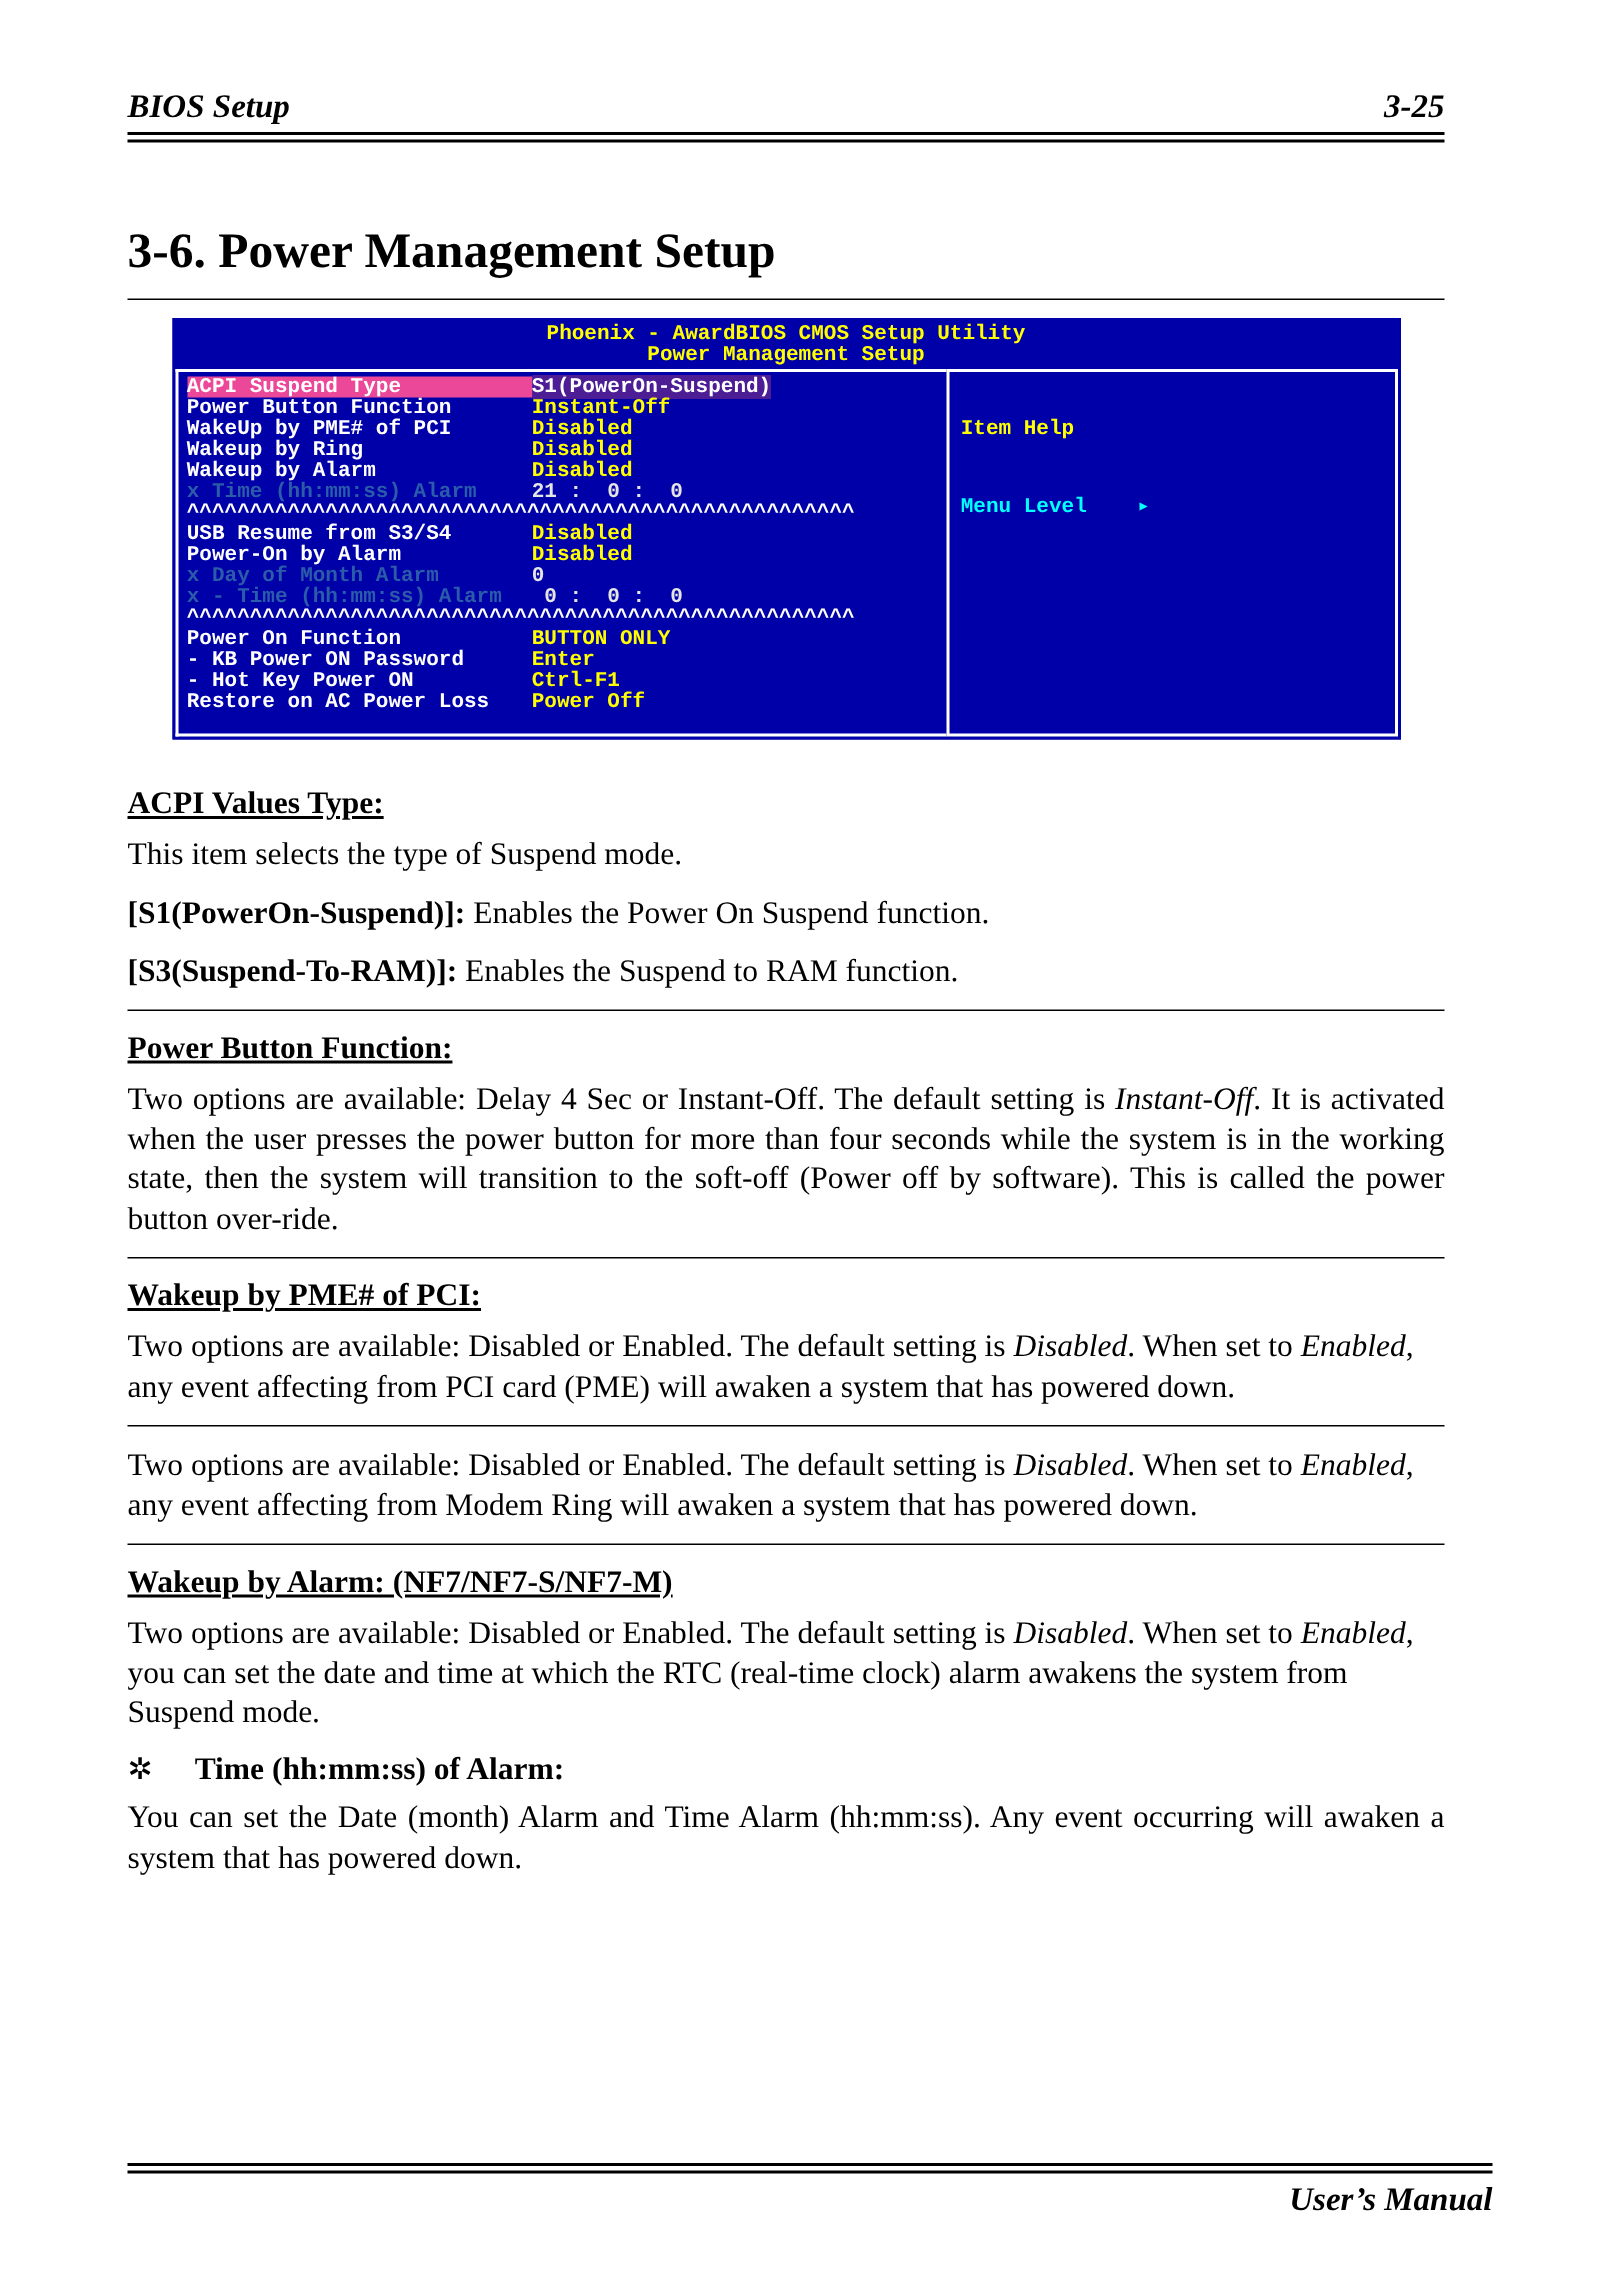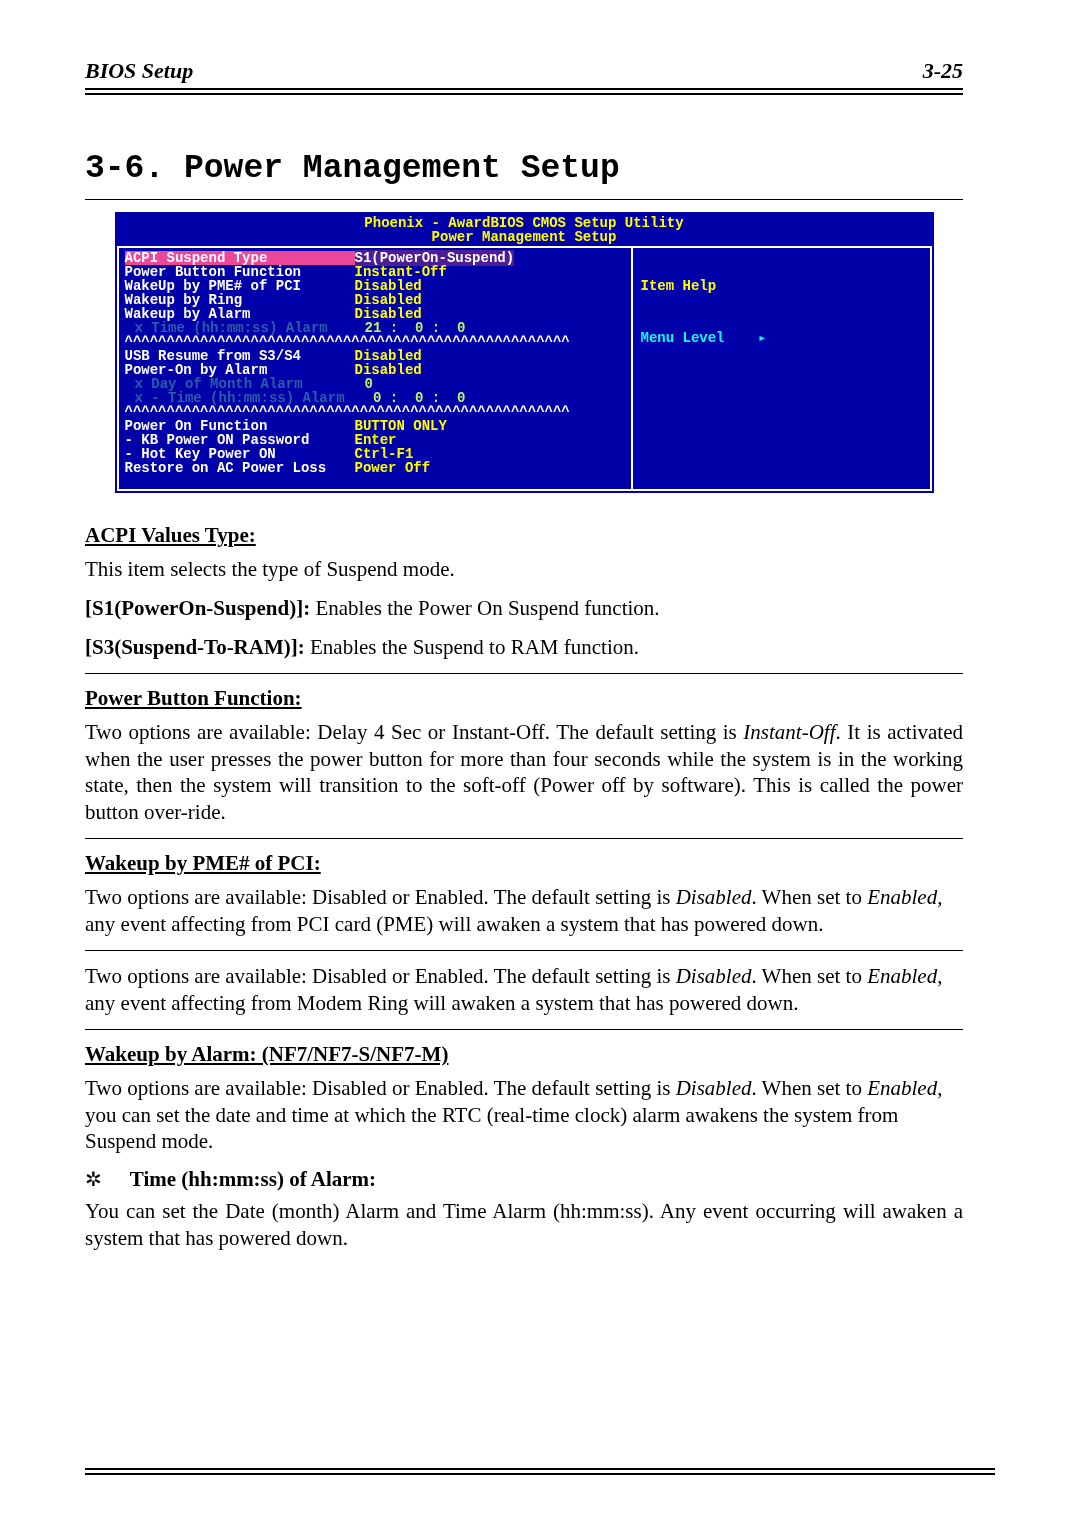--- a/index.html
+++ b/index.html
@@ -27,21 +27,21 @@
     padding-bottom: 2px;
   }
   .hdr-rule {
     border-top: 2px solid #000;
     border-bottom: 2px solid #000;
     height: 3px;
     margin-top: 2px;
     margin-bottom: 55px;
   }
   h1.section {
-    font-family: Liberation Mono, monospace;
+    font-family: Liberation Serif, serif;
     font-size: 33px;
     font-weight: bold;
     margin: 0 0 12px 0;
   }
   .thin-rule { border-bottom: 1px solid #000; height: 0; }
 
   
   .bios {
     width: 815px;
     margin: 12px auto 30px auto;
@@ -78,22 +78,22 @@
     white-space: pre;
     text-align: left;
   }
   .bios-right .title { color: #ff0; text-align: left; display:block; }
   .bios-right .menu  { color: #0ff; display:block; margin-top:10px; }
   .bios-left .row { display:block; }
   .bios-left .lbl { color:#fff; display:inline-block; width:230px; }
   .bios-left .val { color:#ff0; }
   .bios-left .sel .lbl { background:#ec4899; color:#fff; }
   .bios-left .sel .val { background:#4c1d95; color:#fff; }
-  .bios-left .dim .lbl { color:#2a5caa;margin-left:10px; }
-  .bios-left .dim .val { color:#bef264; }
+  .bios-left .dim .lbl { color:#2a5caa; }
+  .bios-left .dim .val { color:#e5e5e5; }
   .bios-left .sep { color:#fff; display:block; }
   .bios-foot {
     border: 2px double #fff;
     border-top: none;
     color:#ff0;
     white-space: pre;
     padding: 3px 6px;
     display:flex;
     gap: 24px;
     flex-wrap: wrap;
@@ -204,14 +204,15 @@
     <span>Two options are available: Disabled or Enabled. The default setting is </span><em class="it">Disabled</em><span>. When set to </span><em class="it">Enabled</em><span>, you can set the date and time at which the RTC (real-time clock) alarm awakens the system from Suspend mode.</span>
   </p>
   <div class="bullet-row">
     <span class="snow">✲</span>
     <span>Time (hh:mm:ss) of Alarm:</span>
   </div>
   <p class="body justify">You can set the Date (month) Alarm and Time Alarm (hh:mm:ss). Any event occurring will awaken a system that has powered down.</p>
 
   <div class="ftr">
     <div class="ftr-rule"></div>
+    <div class="ftr-text">User’s Manual</div>
   </div>
 </div>
 
 </body></html>

